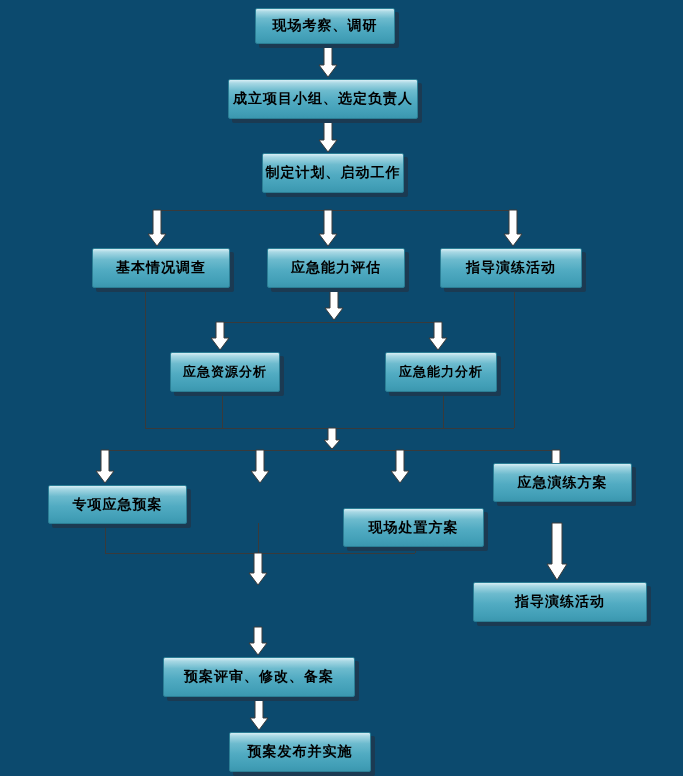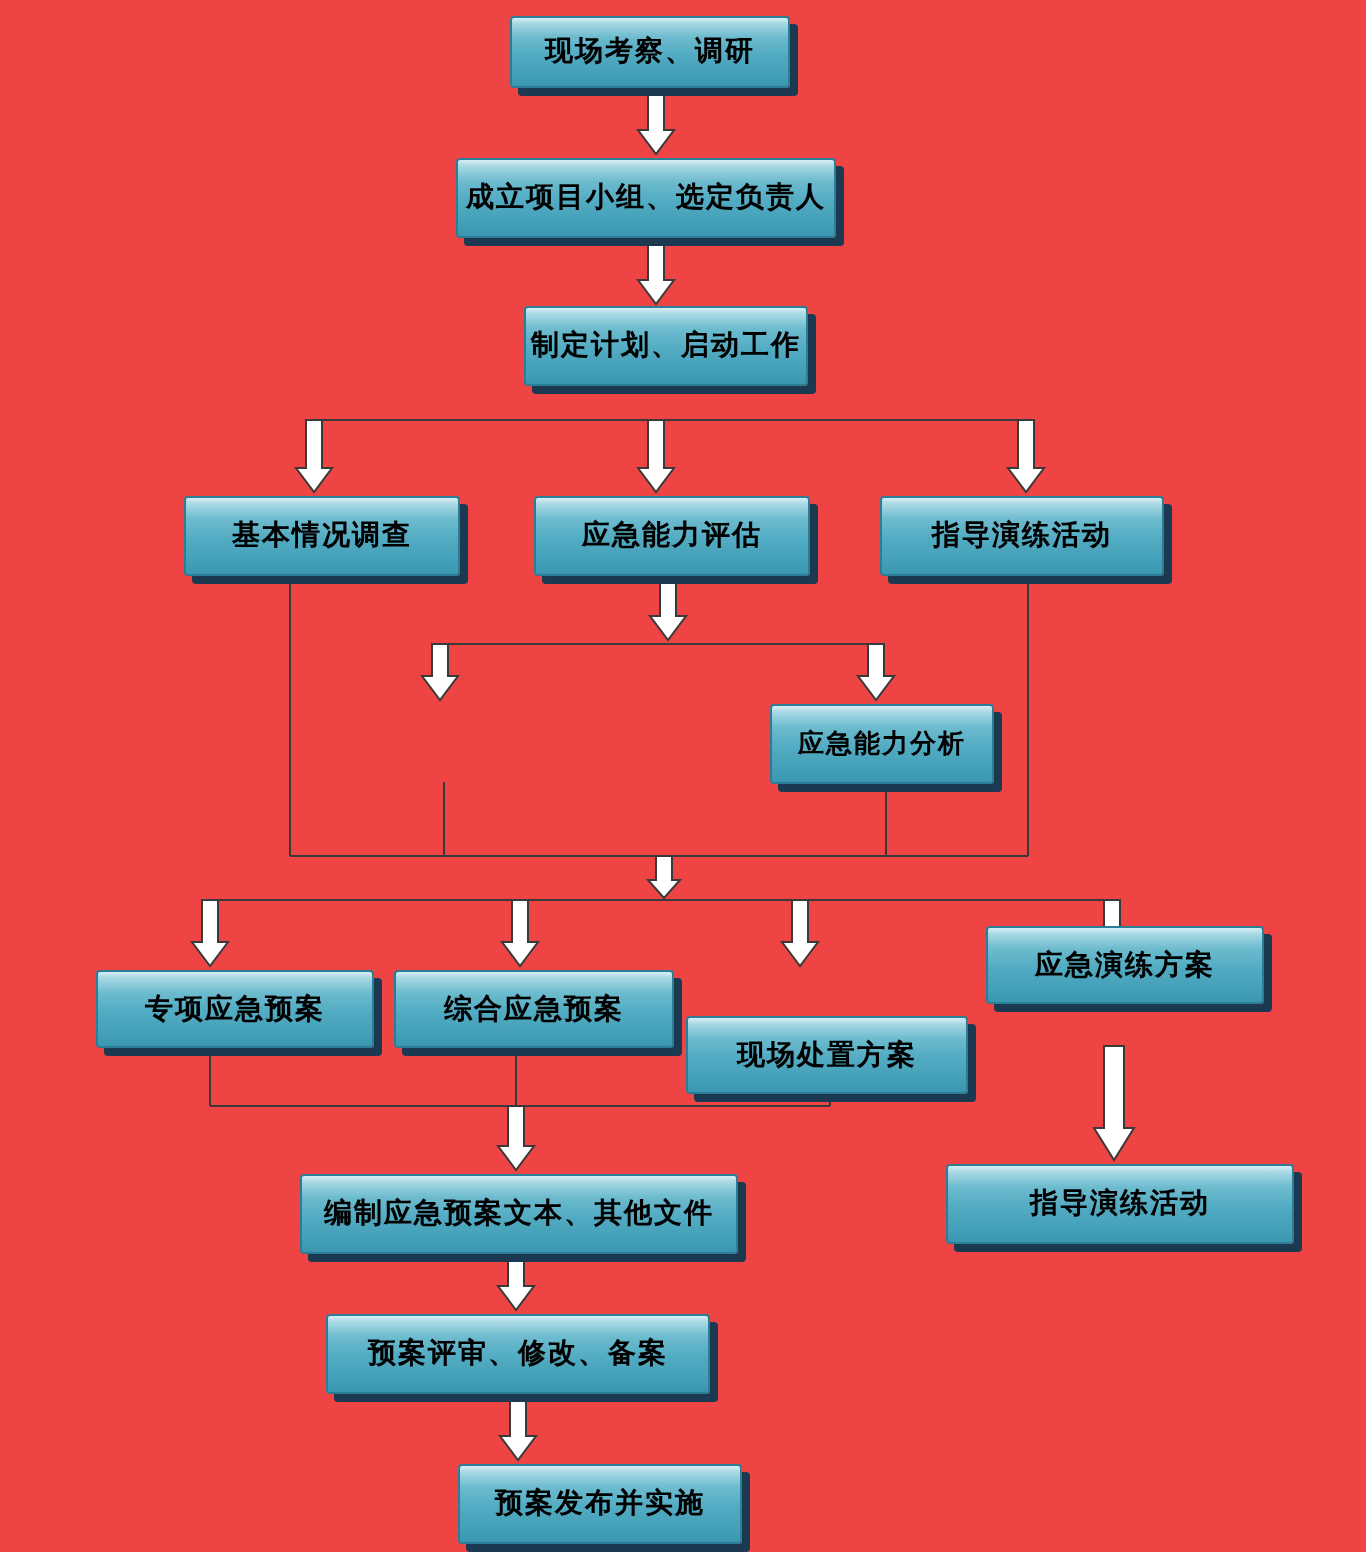--- a/index.html
+++ b/index.html
@@ -1,19 +1,19 @@
 <!DOCTYPE html>
 <html><head>
 <meta charset="utf-8">
 <style>
   html,body{margin:0;padding:0;background:#fff;}
   .stage{
     position:relative;
     width:683px;height:776px;
-    background:#ef4444;
+    background:#0c4a6e;
     overflow:hidden;
     font-family:"DejaVu Sans","Liberation Sans",sans-serif;
   }
   .connectors{position:absolute;left:0;top:0;z-index:1;}
   .connectors path.line{stroke:#3a3a3a;stroke-width:1;fill:none;shape-rendering:crispEdges;}
   .connectors path.harrow{stroke:#3a3a3a;stroke-width:1;fill:#ffffff;}
   .node{
     position:absolute;z-index:2;
     display:flex;align-items:center;justify-content:center;
     background:linear-gradient(180deg,#d8eef5 0%,#a8d8e4 8%,#6dbbce 28%,#51abc2 55%,#429fb7 85%,#3b97af 100%);
@@ -82,23 +82,22 @@
       <path class="harrow" d="M255,697 V718 H250 L259,730 L268,718 H263 V697 Z"></path>
     </g>
   </svg>
 
   <div class="node b1">现场考察、调研</div>
   <div class="node b2">成立项目小组、选定负责人</div>
   <div class="node b3">制定计划、启动工作</div>
   <div class="node b4">基本情况调查</div>
   <div class="node b5">应急能力评估</div>
   <div class="node b6">指导演练活动</div>
+  <div class="node b7">应急资源分析</div>
   <div class="node b8">应急能力分析</div>
   <div class="node b9">专项应急预案</div>
-  <div class="node b10">综合应急预案</div>
   <div class="node b11">现场处置方案</div>
   <div class="node b12">应急演练方案</div>
-  <div class="node b13">编制应急预案文本、其他文件</div>
   <div class="node b14">指导演练活动</div>
   <div class="node b15">预案评审、修改、备案</div>
   <div class="node b16">预案发布并实施</div>
 
 </div>
 
 </body></html>

